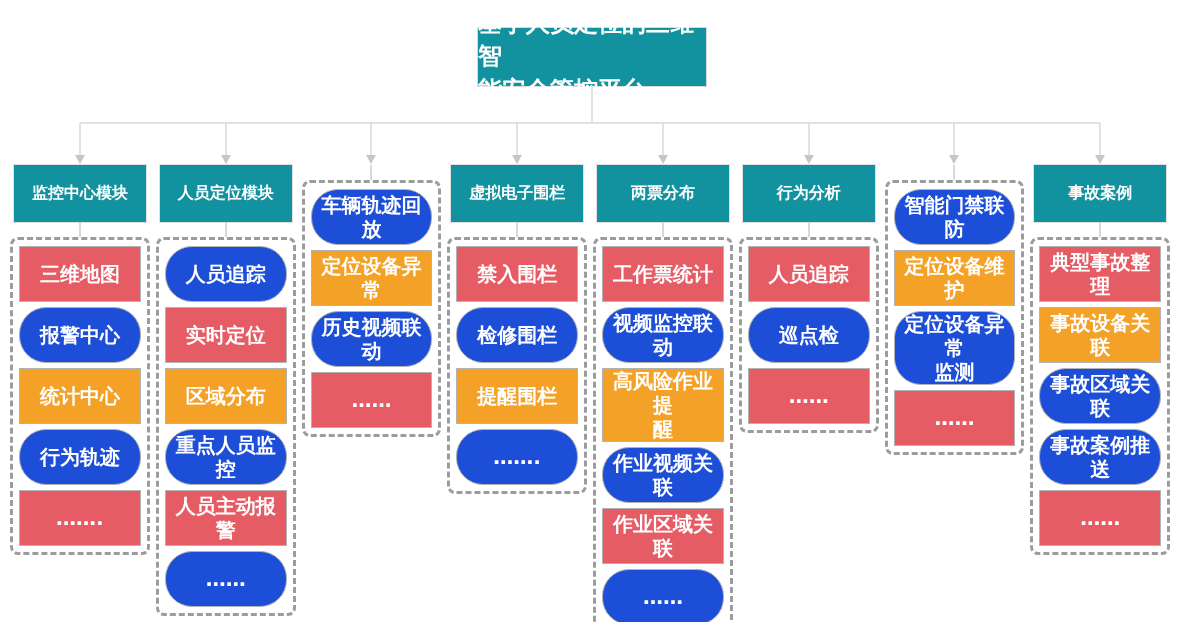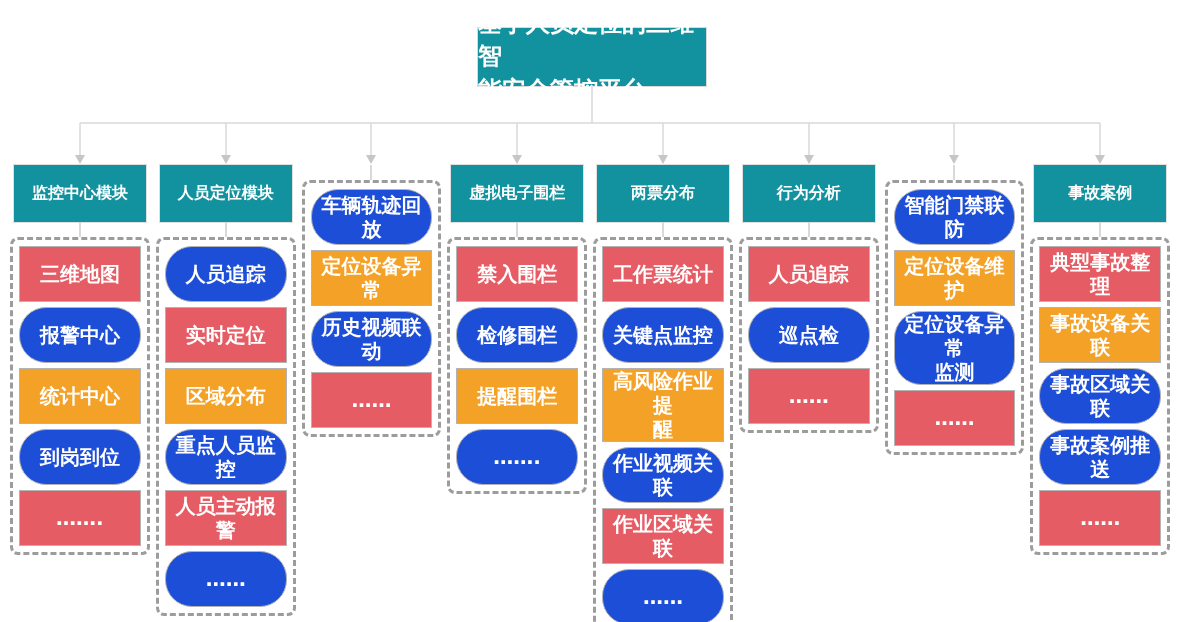--- a/index.html
+++ b/index.html
@@ -70,21 +70,21 @@
 
   <div class="cols">
 
     <div class="col">
       <div class="header">监控中心模块</div>
       <div class="stub"></div>
       <div class="group">
         <div class="item" data-tone="red">三维地图</div>
         <div class="item" data-tone="teal">报警中心</div>
         <div class="item" data-tone="orange">统计中心</div>
-        <div class="item" data-tone="teal">到岗到位</div>
+        <div class="item" data-tone="teal">行为轨迹</div>
         <div class="item" data-tone="red">…….</div>
       </div>
     </div>
 
     <div class="col">
       <div class="header">人员定位模块</div>
       <div class="stub"></div>
       <div class="group">
         <div class="item" data-tone="teal">人员追踪</div>
         <div class="item" data-tone="red">实时定位</div>
@@ -114,21 +114,21 @@
         <div class="item" data-tone="orange">提醒围栏</div>
         <div class="item" data-tone="teal">…….</div>
       </div>
     </div>
 
     <div class="col">
       <div class="header">两票分布</div>
       <div class="stub"></div>
       <div class="group">
         <div class="item" data-tone="red">工作票统计</div>
-        <div class="item" data-tone="teal">关键点监控</div>
+        <div class="item" data-tone="teal">视频监控联动</div>
         <div class="item" data-tone="orange">高风险作业提
 醒</div>
         <div class="item" data-tone="teal">作业视频关联</div>
         <div class="item" data-tone="red">作业区域关联</div>
         <div class="item" data-tone="teal">……</div>
       </div>
     </div>
 
     <div class="col">
       <div class="header">行为分析</div>

